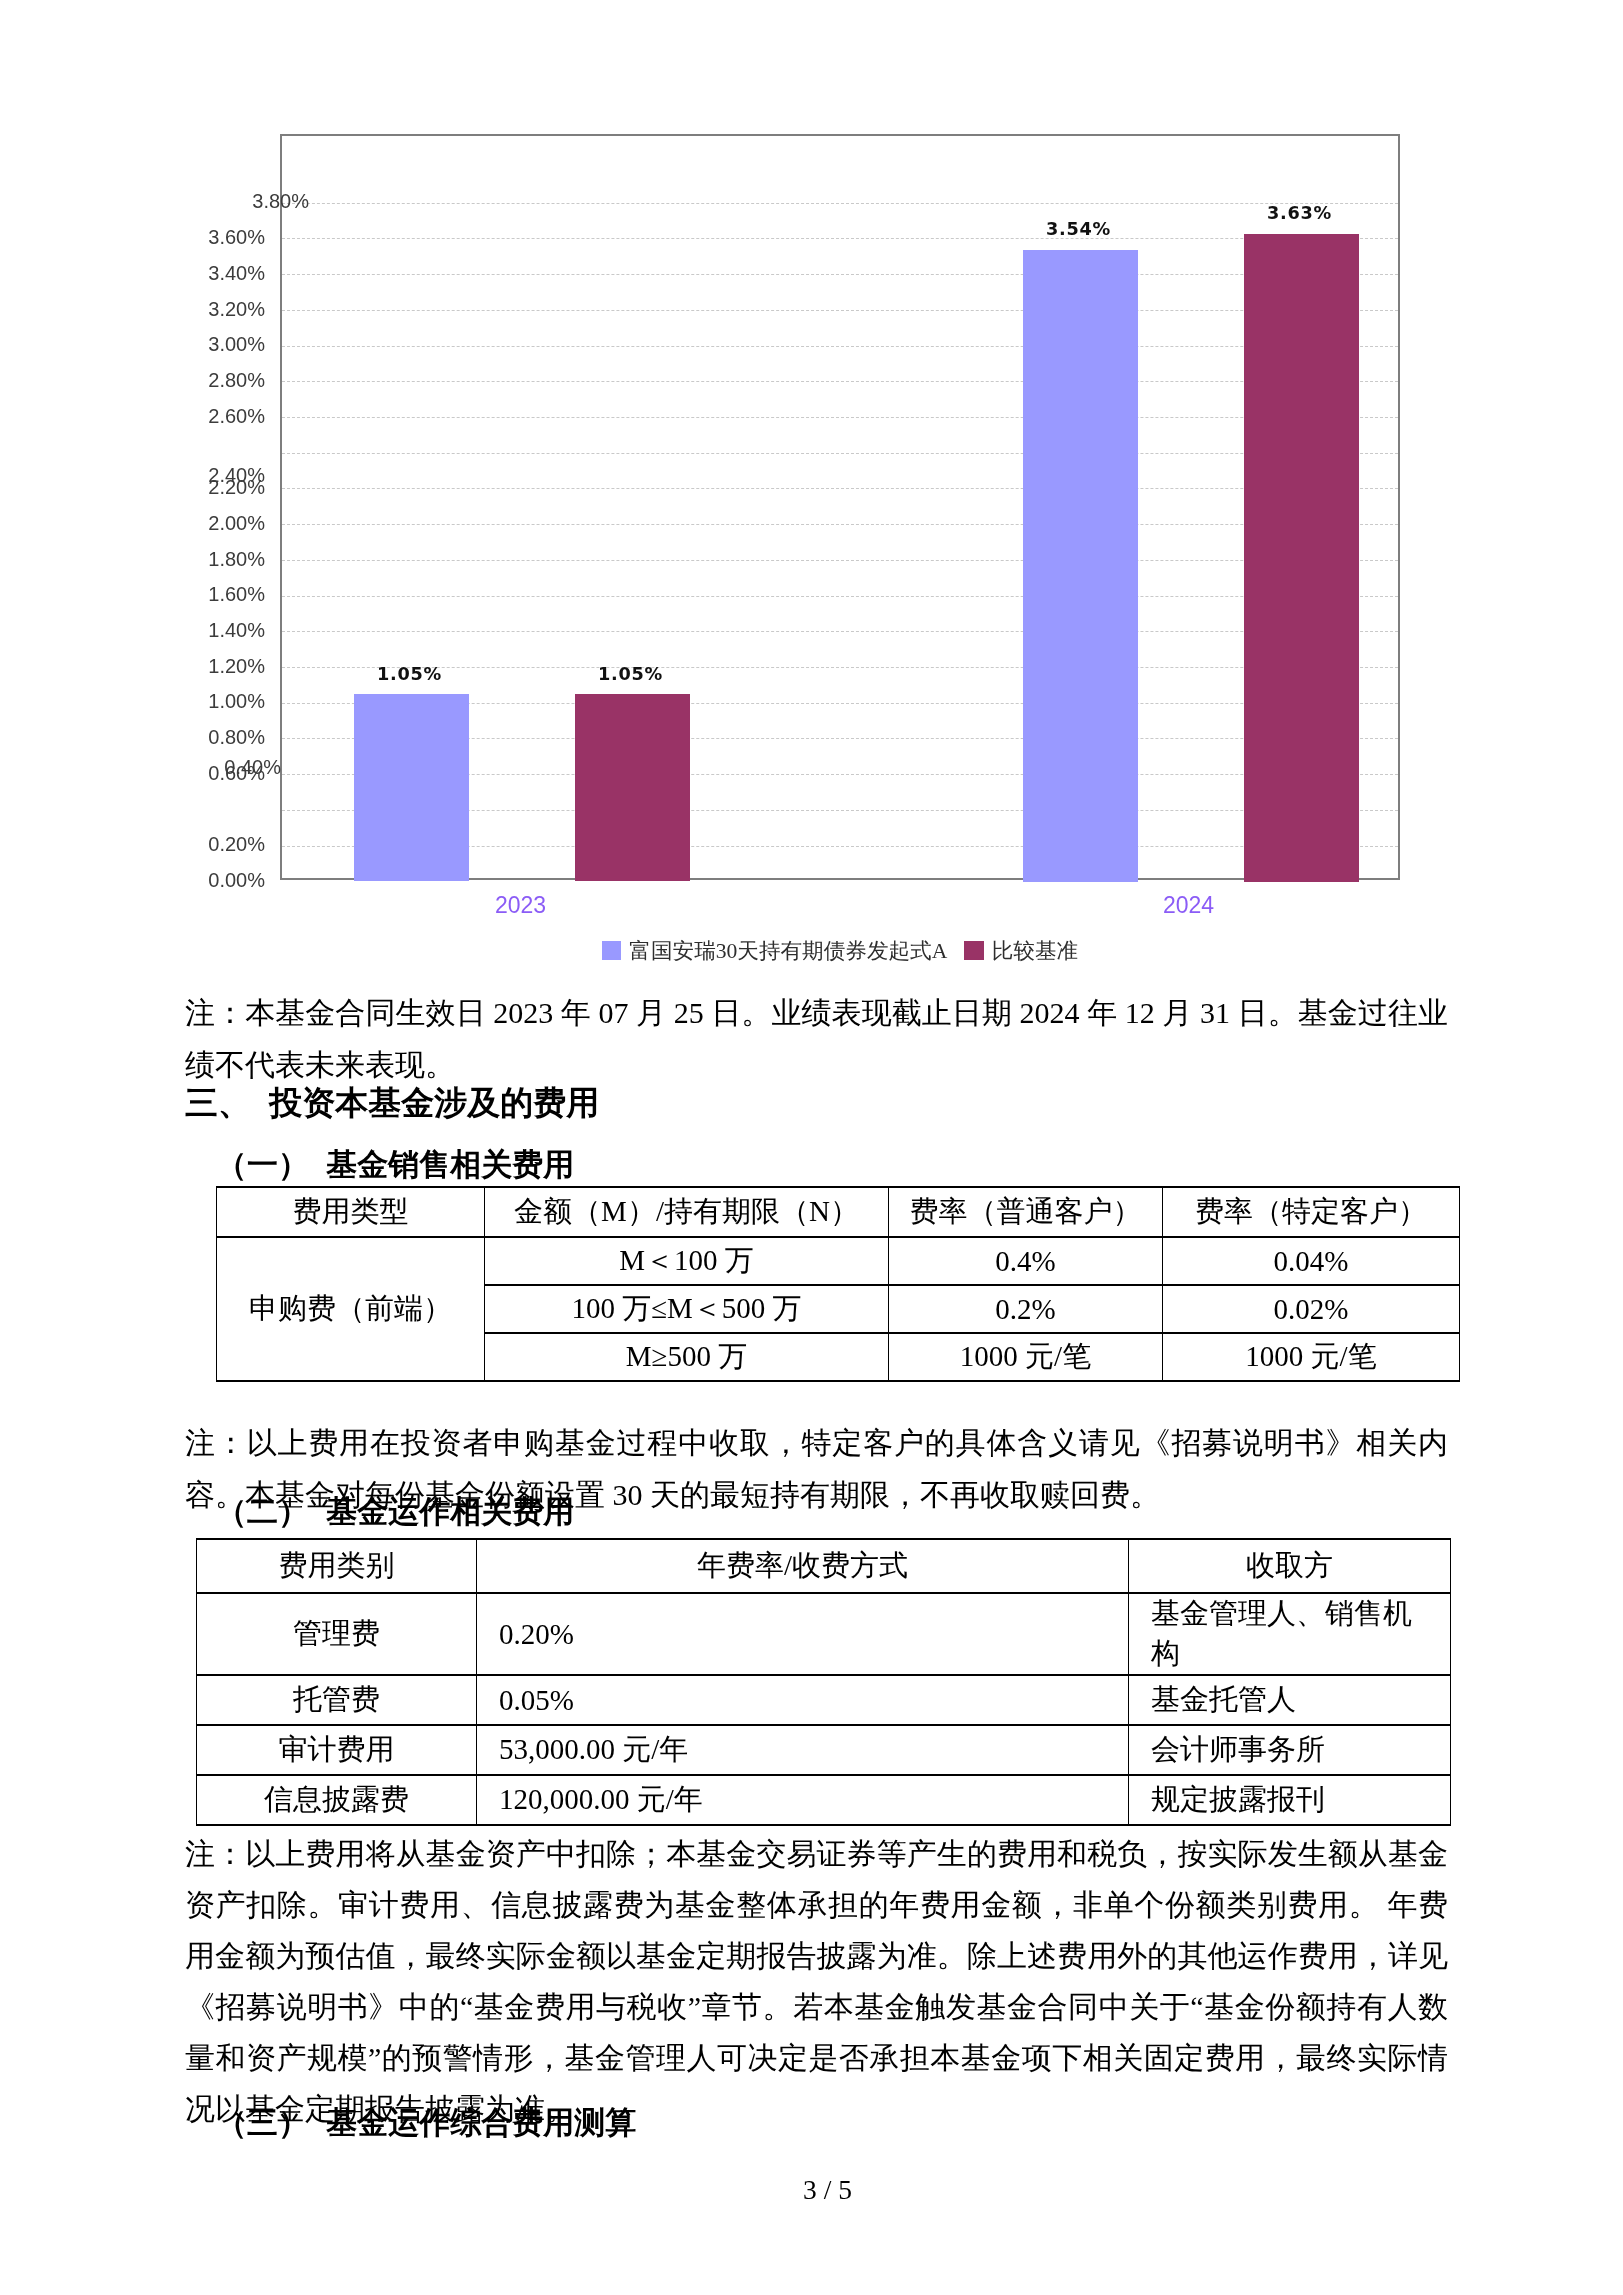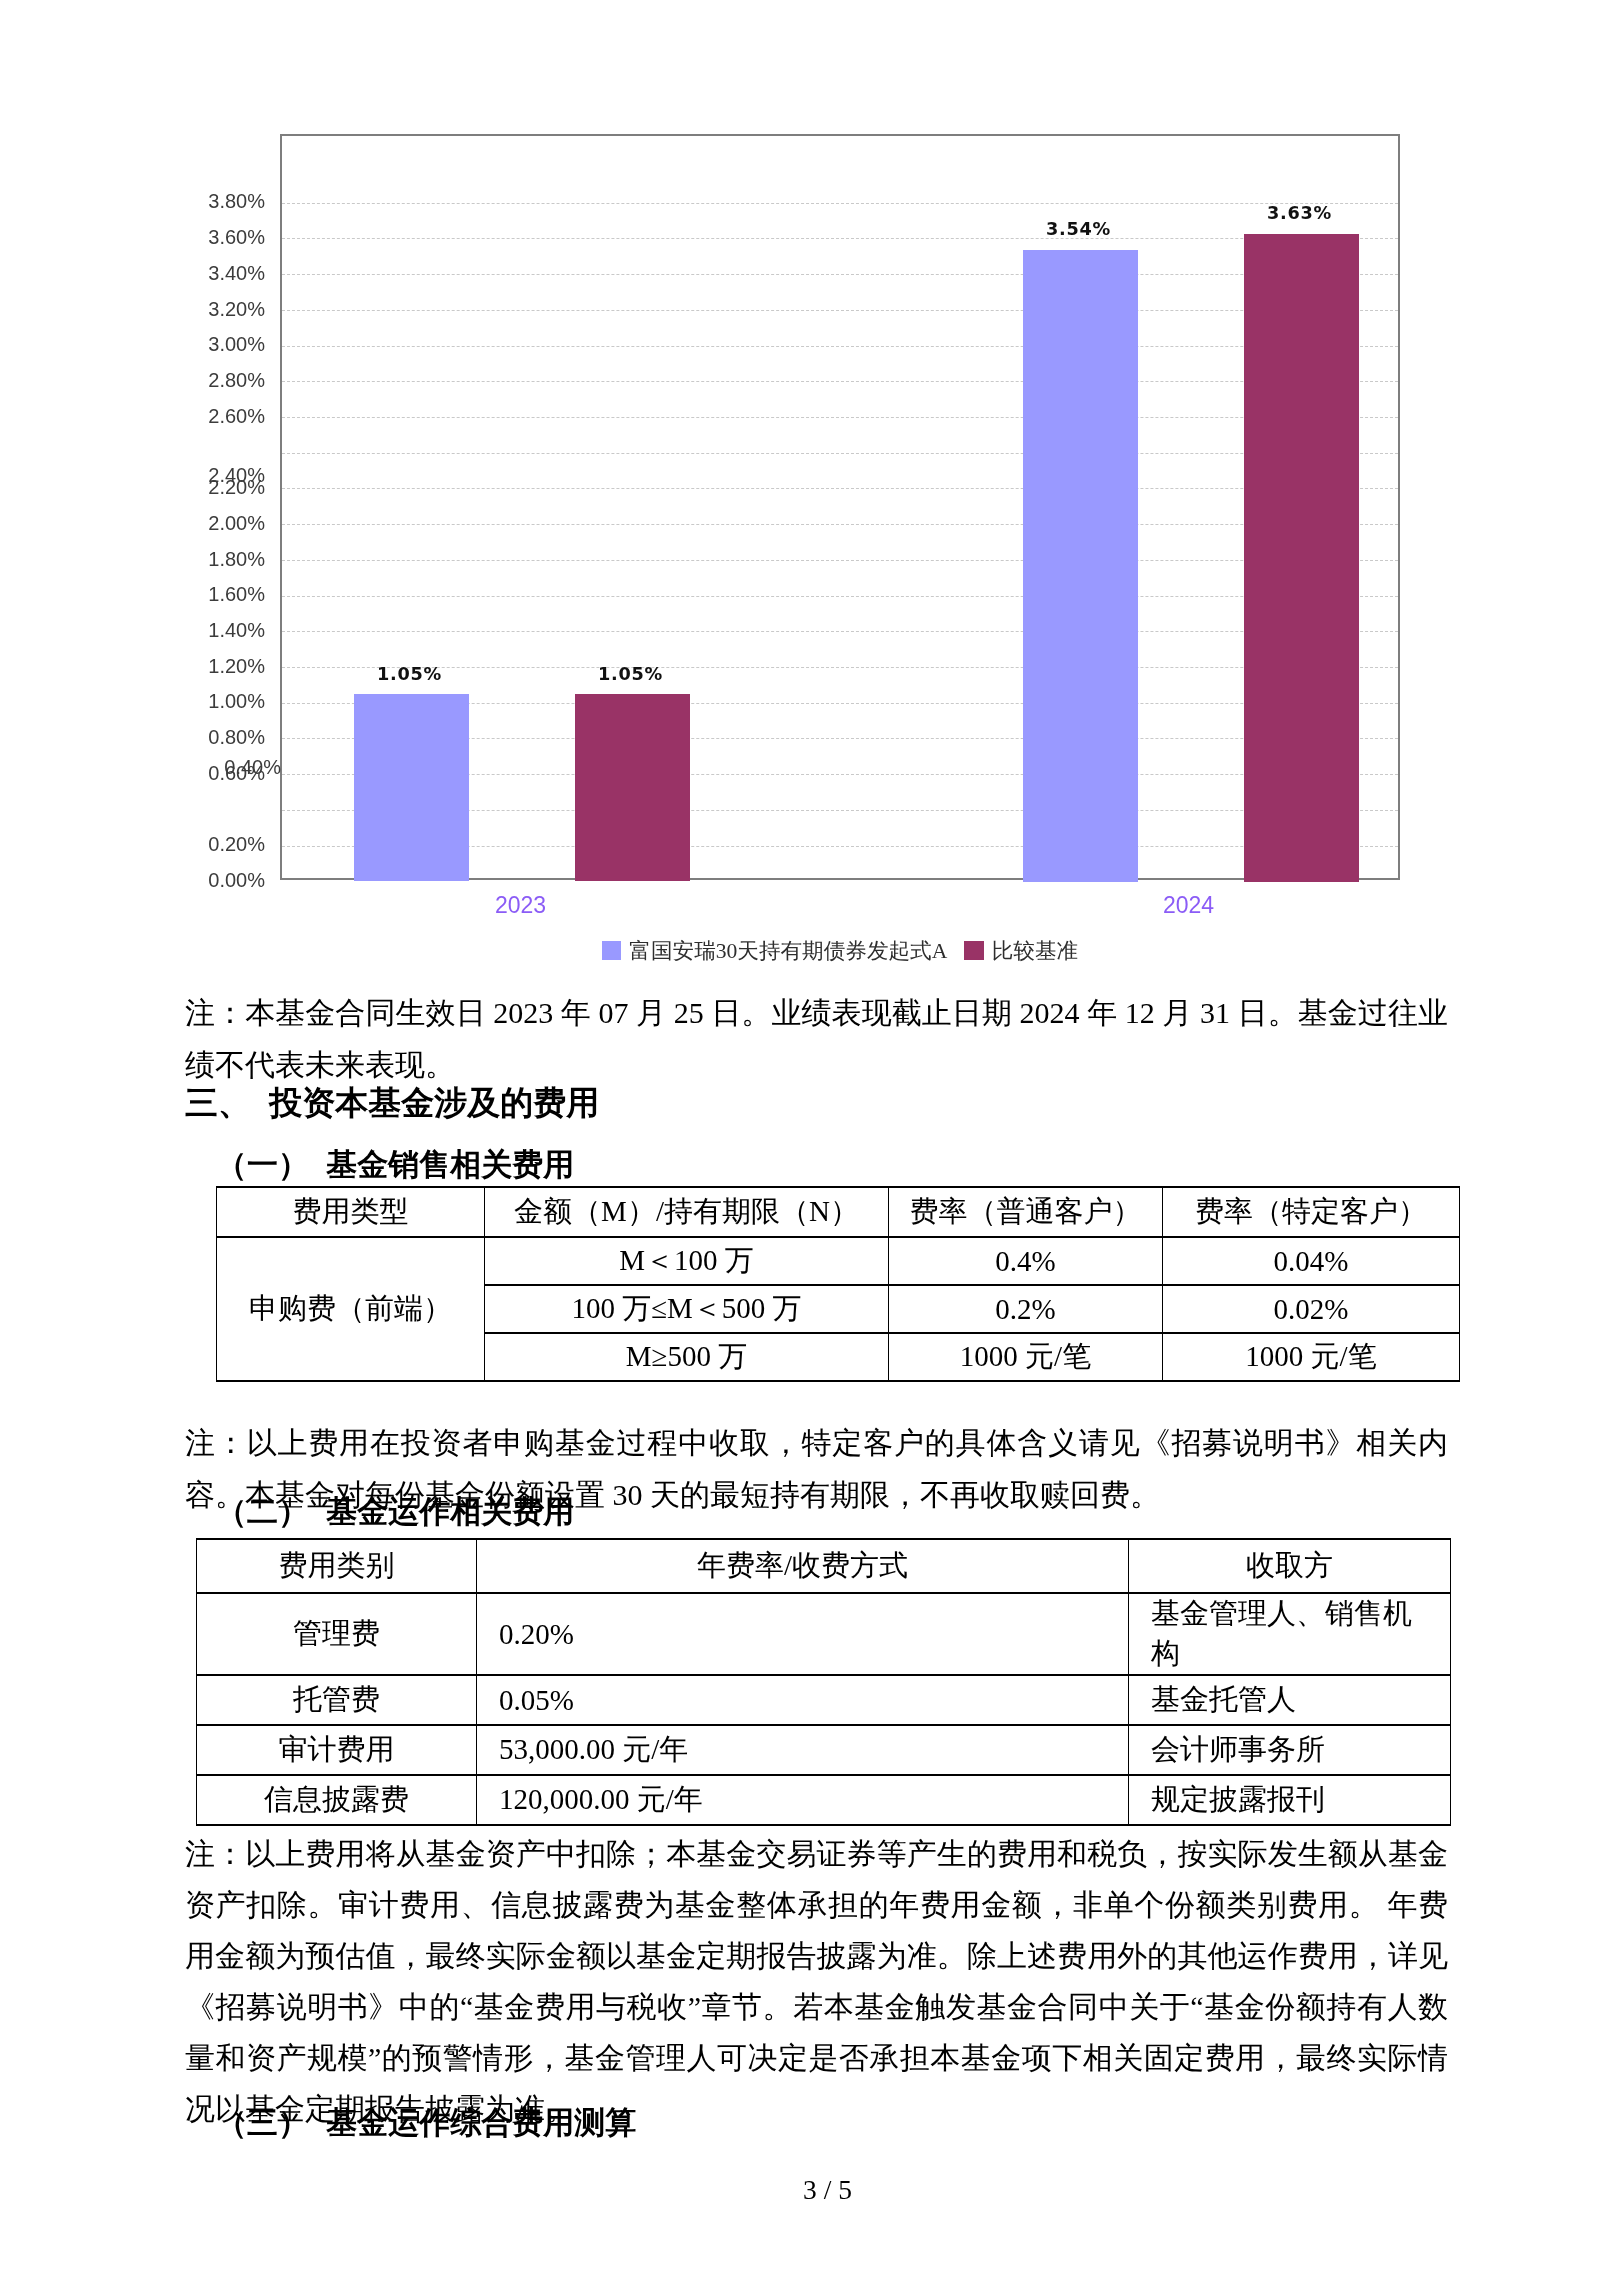--- a/index.html
+++ b/index.html
@@ -136,21 +136,21 @@
       <div class="ytick" style="top: 548px;">1.80%</div>
       <div class="ytick" style="top: 512px;">2.00%</div>
       <div class="ytick" style="top: 476px;">2.20%</div>
       <div class="ytick" style="top: 440px; margin-top: 24px;">2.40%</div>
       <div class="ytick" style="top: 405px;">2.60%</div>
       <div class="ytick" style="top: 369px;">2.80%</div>
       <div class="ytick" style="top: 333px;">3.00%</div>
       <div class="ytick" style="top: 298px;">3.20%</div>
       <div class="ytick" style="top: 262px;">3.40%</div>
       <div class="ytick" style="top: 226px;">3.60%</div>
-      <div class="ytick" style="top: 190px;">3.80%</div>
+      <div class="ytick" style="top: 190px; padding-left: 44px;">3.80%</div>
       <div class="bar-label" style="left: 331px; top: 664px;">1.05%</div>
       <div class="bar-label" style="left: 552px; top: 664px;">1.05%</div>
       <div class="xtick" style="left: 442px; top: 892px;">2023</div>
       <div class="bar-label" style="left: 1000px; top: 219px;">3.54%</div>
       <div class="bar-label" style="left: 1221px; top: 203px;">3.63%</div>
       <div class="xtick" style="left: 1110px; top: 892px;">2024</div>
     </div>
 
   <p class="note" style="top:957px;">注：本基金合同生效日 2023 年 07 月 25 日。业绩表现截止日期 2024 年 12 月 31 日。基金过往业绩不代表未来表现。</p>
 

